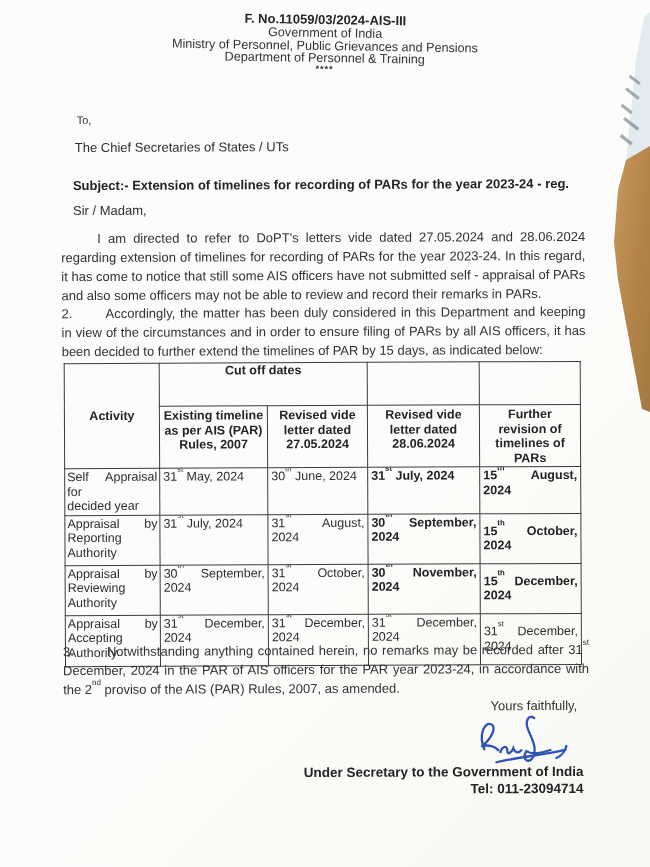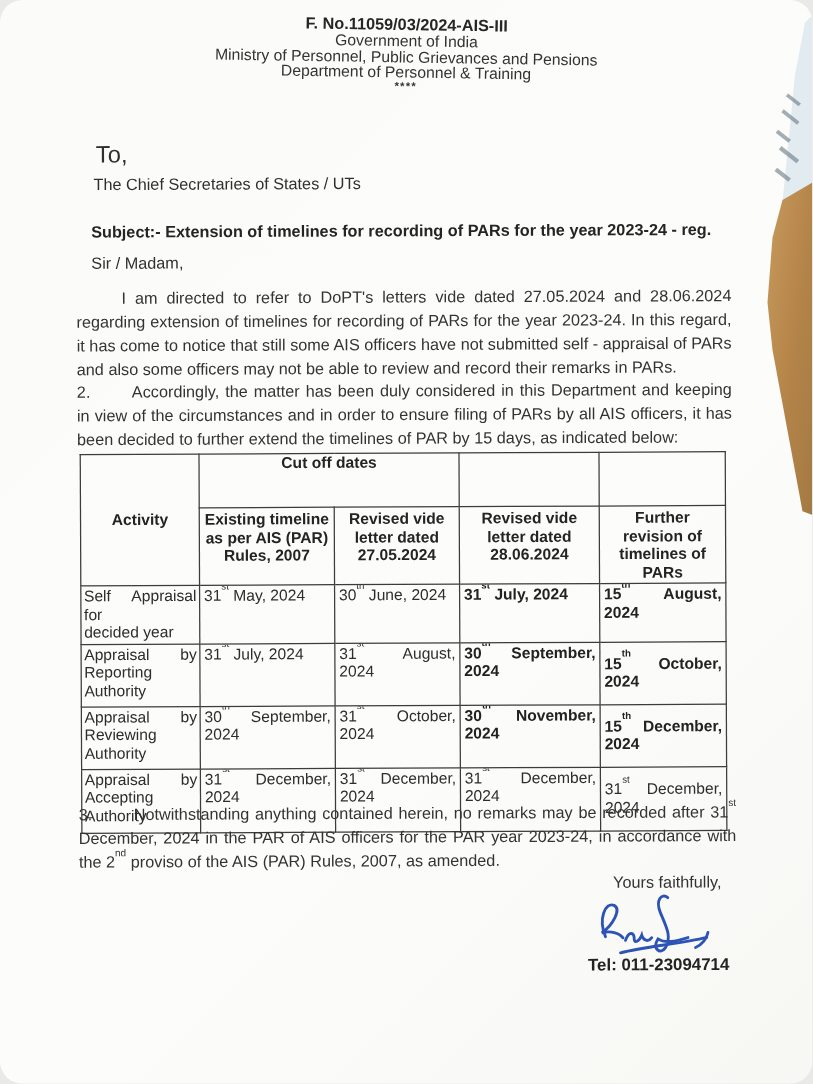--- a/index.html
+++ b/index.html
@@ -2,35 +2,34 @@
 <html><head>
 <meta charset="utf-8">
 <style>
   html,body{margin:0;padding:0;background:#e9e9e7;}
   .page{
     position:relative;width:650px;height:867px;margin:0 auto;
     background:linear-gradient(135deg,#fbfbf9 0%,#fcfcfa 60%,#f7f7f4 100%);
     overflow:hidden;
     font-family:"Liberation Sans","DejaVu Sans",sans-serif;
     color:#2f2f2f;
-    border-radius:18px;
   }
   .rot{position:absolute;inset:0;transform:rotate(-0.25deg);}
   .blk{position:absolute;}
   sup{font-size:0.62em;line-height:0;position:relative;top:-0.5em;}
 
   
   .letterhead{top:13px;left:0;right:0;text-align:center;transform:rotate(0.9deg);}
   .fileno{font-weight:bold;font-size:13px;line-height:14px;color:#262626;}
   .orgline{font-size:12.6px;line-height:12.6px;color:#333;}
   .stars{font-size:9px;font-weight:bold;letter-spacing:1px;line-height:9px;color:#333;}
 
   .place-date{top:80px;right:62px;text-align:right;font-weight:bold;font-size:13px;line-height:15px;color:#242424;}
 
-  .to-label{top:113px;left:78px;font-size:19px;}
+  .to-label{top:113px;left:78px;font-size:11px;}
   .recipient{top:139px;left:76px;font-size:13px;}
   .subject{top:177px;left:74px;font-size:13px;font-weight:bold;color:#242424;width:520px;}
   .salutation{top:202px;left:74px;font-size:13px;}
 
   .para{font-size:13px;line-height:19px;text-align:justify;color:#333;}
   .para-1{top:228px;left:62px;width:524px;text-indent:36px;}
   .para-2{top:303px;left:62px;width:524px;}
   .para-3{top:641px;left:62px;width:526px;}
   .pnum{display:inline-block;width:44px;text-indent:0;}
 
@@ -166,20 +165,21 @@
       <g fill="none" stroke="#2d54b5" stroke-width="2.3" stroke-linecap="round">
         <path d="M16,36 C10,22 16,8 23,11 C29,14 22,27 13,33 C20,31 27,33 30,37"></path>
         <path d="M32,39 C35,31 39,33 39,38 C39,42 43,40 45,35 C46,39 50,41 53,37"></path>
         <path d="M66,5 C61,1 56,7 60,17 C65,29 69,36 64,45 C60,51 53,46 58,38 C64,42 72,40 82,37"></path>
         <path d="M28,49 C48,44 76,42 97,37"></path>
         <path d="M88,45 C93,43 97,38 98,33"></path>
       </g>
     </svg>
 
     <div class="blk signoff">
+      <div>Under Secretary to the Government of India</div>
       <div>Tel: 011-23094714</div>
     </div>
 
   </div>
 
   <svg class="edge-art" viewBox="0 0 58 420" aria-hidden="true">
     <defs>
       <linearGradient id="wood" x1="0" y1="0" x2="1" y2="1">
         <stop offset="0" stop-color="#c89a5e"></stop>
         <stop offset="0.5" stop-color="#b5854a"></stop>

